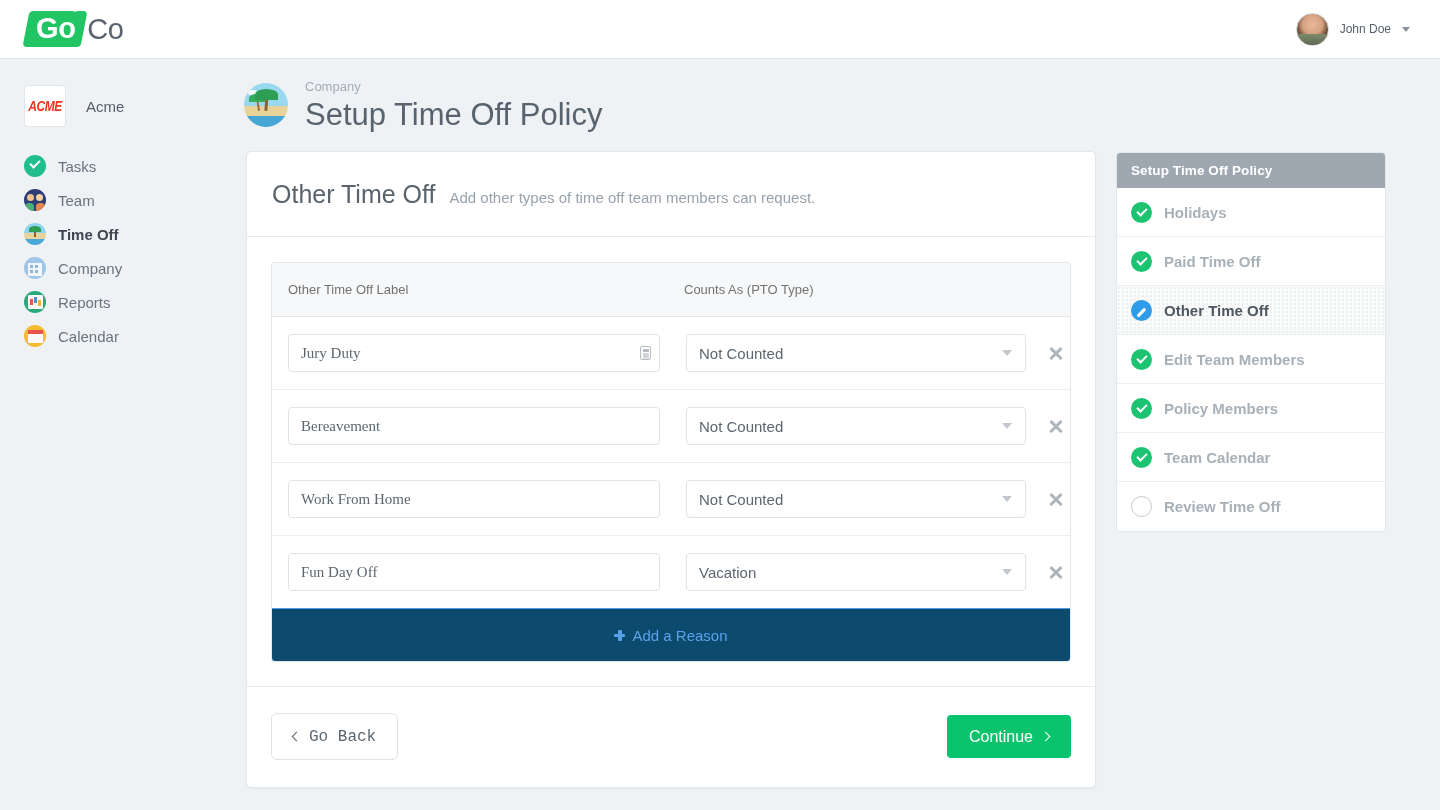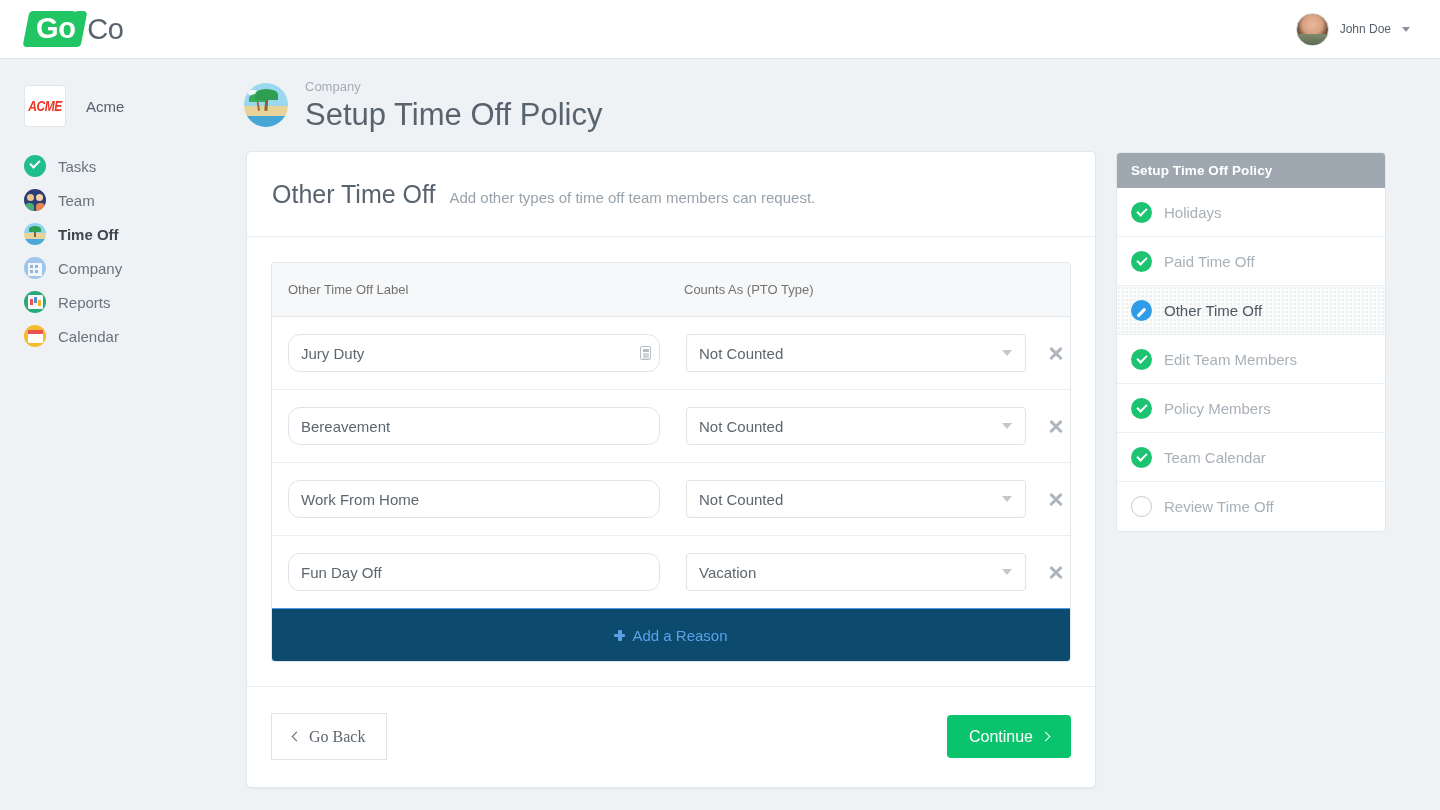--- a/index.html
+++ b/index.html
@@ -240,24 +240,24 @@
   .th.col2 { padding-left: 14px; }
 
   .tbl-row {
     display: flex; align-items: center;
     height: 73px; padding: 0 16px;
     border-bottom: 1px solid #eceff1;
   }
   .tbl-row:last-of-type { border-bottom: none; }
   .txt-input {
     width: 372px; height: 38px;
-    border: 1px solid #dfe3e6; border-radius: 12px;
+    border: 1px solid #dfe3e6; border-radius: 4px;
     background: #fff; font-size: 15px; color: #5d666f;
     padding: 0 30px 0 12px;
-    font-family: Liberation Sans, sans-serif;
+    font-family: Liberation Serif, serif;
     outline: none;
   }
   .input-cell { position: relative; width: 372px; }
   .grip-icon {
     position: absolute; right: 9px; top: 50%;
     transform: translateY(-50%);
     width: 11px; height: 14px;
     border: 1.5px solid #b6bcc2; border-radius: 2px;
     background: #fff;
   }
@@ -312,24 +312,24 @@
   .add-label { font-size: 15px; color: #5ba2e8; }
 
   .card-foot {
     display: flex; align-items: center; justify-content: space-between;
     padding: 26px 24px 27px 24px;
     border-top: 1px solid #e8ebed;
     margin-top: 24px;
   }
   .btn-back {
     height: 47px; padding: 0 21px;
-    background: #fff; border: 1px solid #dfe3e6; border-radius: 0;
+    background: #fff; border: 1px solid #dfe3e6; border-radius: 6px;
     font-size: 16px; color: #5d666f; cursor: pointer;
     display: flex; align-items: center; gap: 9px;
-    font-family: Liberation Serif, serif;
+    font-family: Liberation Mono, monospace;
   }
   .btn-cont {
     height: 43px; padding: 0 22px;
     background: #0ac46d; border: none; border-radius: 4px;
     font-size: 16px; color: #ffffff; cursor: pointer;
     display: flex; align-items: center; gap: 9px;
     font-family: "Liberation Sans", sans-serif;
   }
   .chev {
     width: 7px; height: 7px;
@@ -352,20 +352,21 @@
     background: #9fa8b0; color: #ffffff;
     font-size: 13.5px; font-weight: bold;
     padding: 10px 0 10px 14px;
     letter-spacing: .1px;
   }
   .step-row {
     display: flex; align-items: center; gap: 12px;
     height: 49px; padding-left: 14px;
     border-bottom: 1px solid #eceff1;
     cursor: pointer;
+    font-weight: bold;
   }
   .step-row:last-child { border-bottom: none; }
   .step-row.current {
     background: #fafbfb;
     background-image: radial-gradient(#eceef0 0.8px, transparent 0.8px);
     background-size: 4px 4px;
   }
   .step-label { font-size: 15px; color: #a8b0b8; }
   .step-row.current .step-label { color: #4e5862; }
   .step-ic { width: 21px; height: 21px; border-radius: 50%; position: relative; flex-shrink: 0; }

